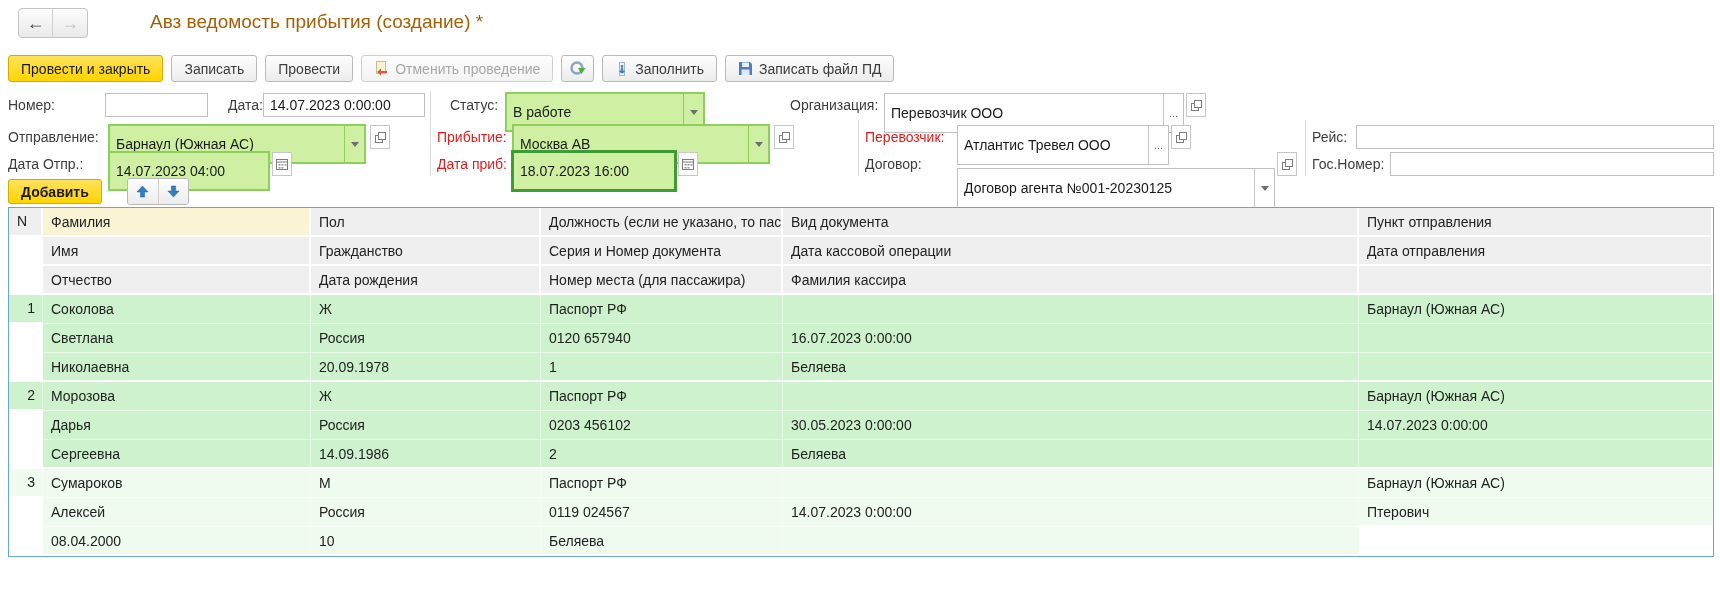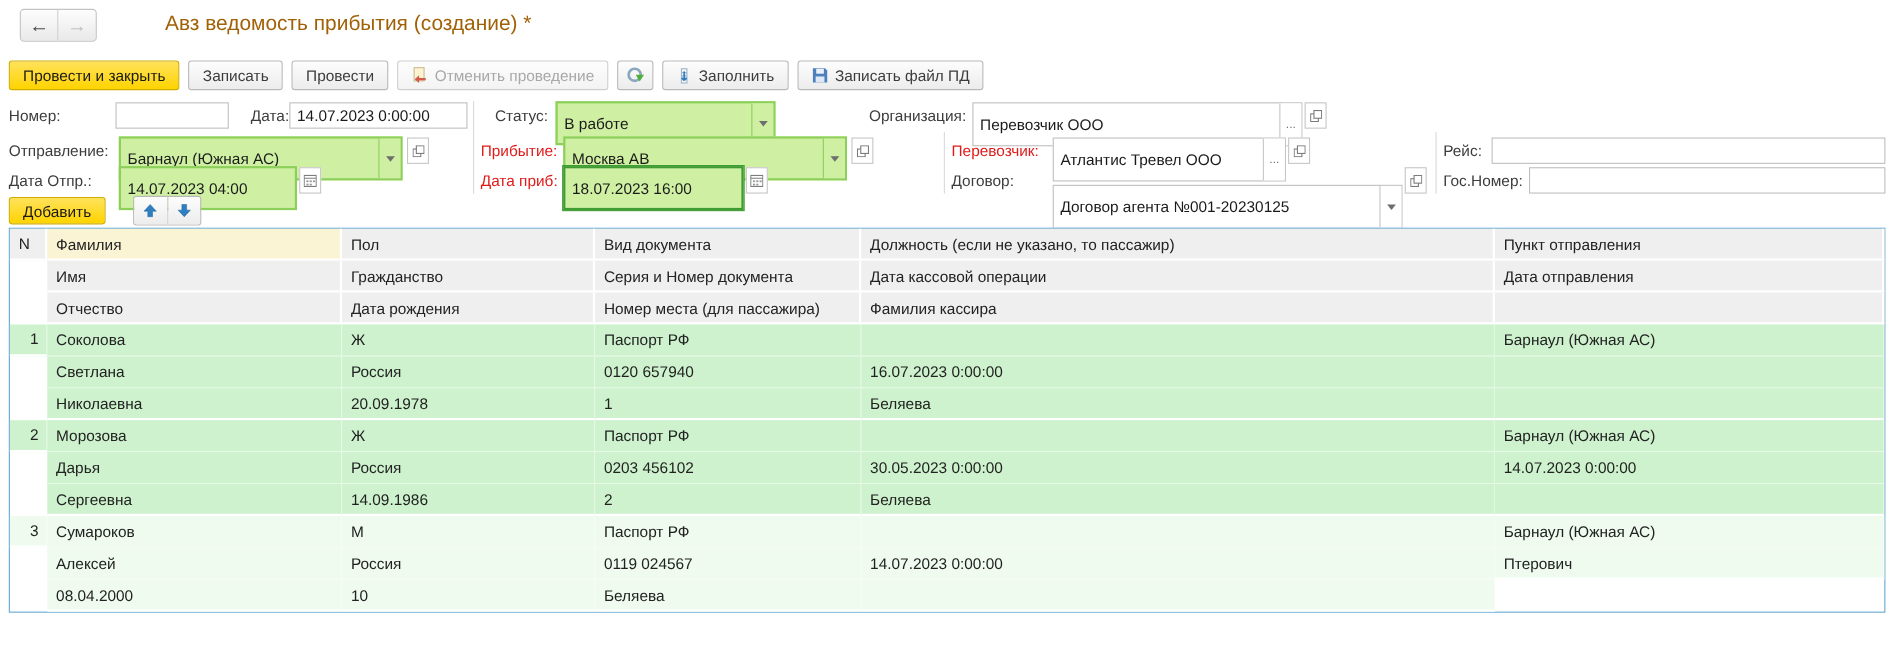--- a/index.html
+++ b/index.html
@@ -240,41 +240,41 @@
     </svg>
   </span>
   <span class="lbl" style="left:1312px;top:152px">Гос.Номер:</span>
   <input class="txt" style="left: 1390px; top: 152px; width: 324px;" value="">
 
   <div class="vsep" style="left:430px;top:92px;height:84px"></div>
   <div class="vsep" style="left:858px;top:120px;height:56px"></div>
   <div class="vsep" style="left:1305px;top:120px;height:56px"></div>
 
   <div class="cmdbar">
-    <button class="btn primary" style="font-weight:normal;height:25px">Добавить</button>
+    <button class="btn primary" style="font-weight:bold;height:25px">Добавить</button>
     <div class="updown">
       <button class="udbtn">
         <svg width="13" height="13" viewBox="0 0 14 14">
           <path d="M7 1 L13 7.5 H9.3 V13 H4.7 V7.5 H1 Z" fill="#2e7fc1" stroke="#1f5e94" stroke-width="0.5"></path>
         </svg>
       </button>
       <button class="udbtn">
         <svg width="13" height="13" viewBox="0 0 14 14">
           <path d="M7 13 L1 6.5 H4.7 V1 H9.3 V6.5 H13 Z" fill="#2e7fc1" stroke="#1f5e94" stroke-width="0.5"></path>
         </svg>
       </button>
     </div>
   </div>
 
   <div class="tbl" id="tbl">
       <div class="hc ncol">N</div>
       <div class="hc sel">Фамилия</div>
       <div class="hc">Пол</div>
+      <div class="hc">Должность (если не указано, то пассажир)</div>
       <div class="hc">Вид документа</div>
-      <div class="hc">Должность (если не указано, то пассажир)</div>
       <div class="hc">Пункт отправления</div>
       <div class="hc">Имя</div>
       <div class="hc">Гражданство</div>
       <div class="hc">Серия и Номер документа</div>
       <div class="hc">Дата кассовой операции</div>
       <div class="hc">Дата отправления</div>
       <div class="hc">Отчество</div>
       <div class="hc">Дата рождения</div>
       <div class="hc">Номер места (для пассажира)</div>
       <div class="hc">Фамилия кассира</div>

